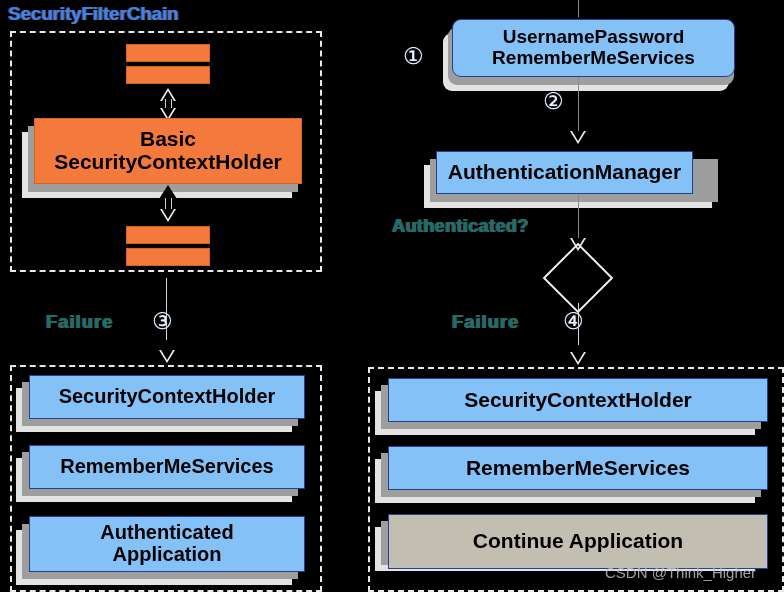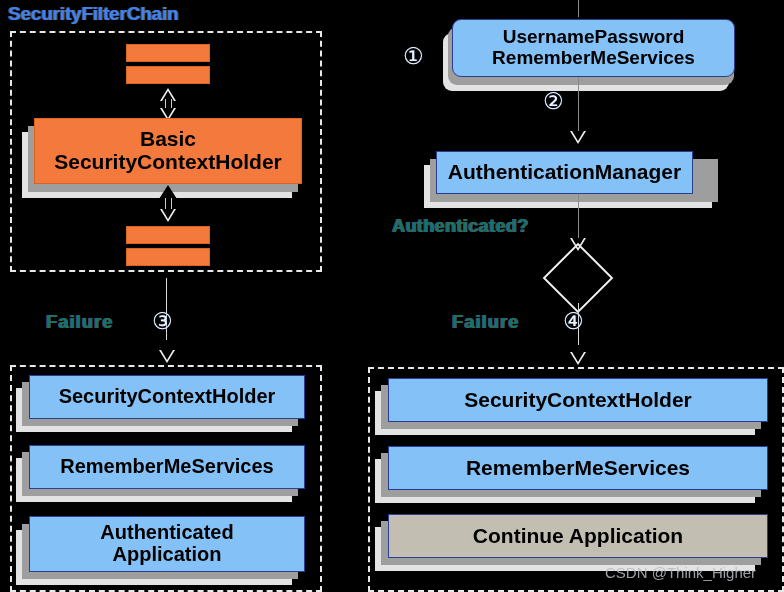--- a/index.html
+++ b/index.html
@@ -267,19 +267,19 @@
   </div>
 
   <div class="plate-light" style="left:375px; top:459px; width:380px; height:44px;"></div>
   <div class="plate-dark" style="left:381px; top:453px; width:380px; height:44px;"></div>
   <div class="node blue" style="left:388px; top:446px; width:380px; height:44px; font-size:21px;">
     <span class="label">RememberMeServices</span>
   </div>
 
   <div class="plate-light" style="left:375px; top:527px; width:380px; height:44px;"></div>
   <div class="plate-dark" style="left:381px; top:521px; width:380px; height:44px;"></div>
-  <div class="node gray" style="left:388px; top:514px; width:380px; height:44px; font-size:21px;">
+  <div class="node gray" style="left:388px; top:514px; width:380px; height:55px; font-size:21px;">
     <span class="label">Continue Application</span>
   </div>
 
   <div class="watermark" style="left:605px; top:564px;">CSDN @Think_Higher</div>
 
 </div>
 
 </body></html>

